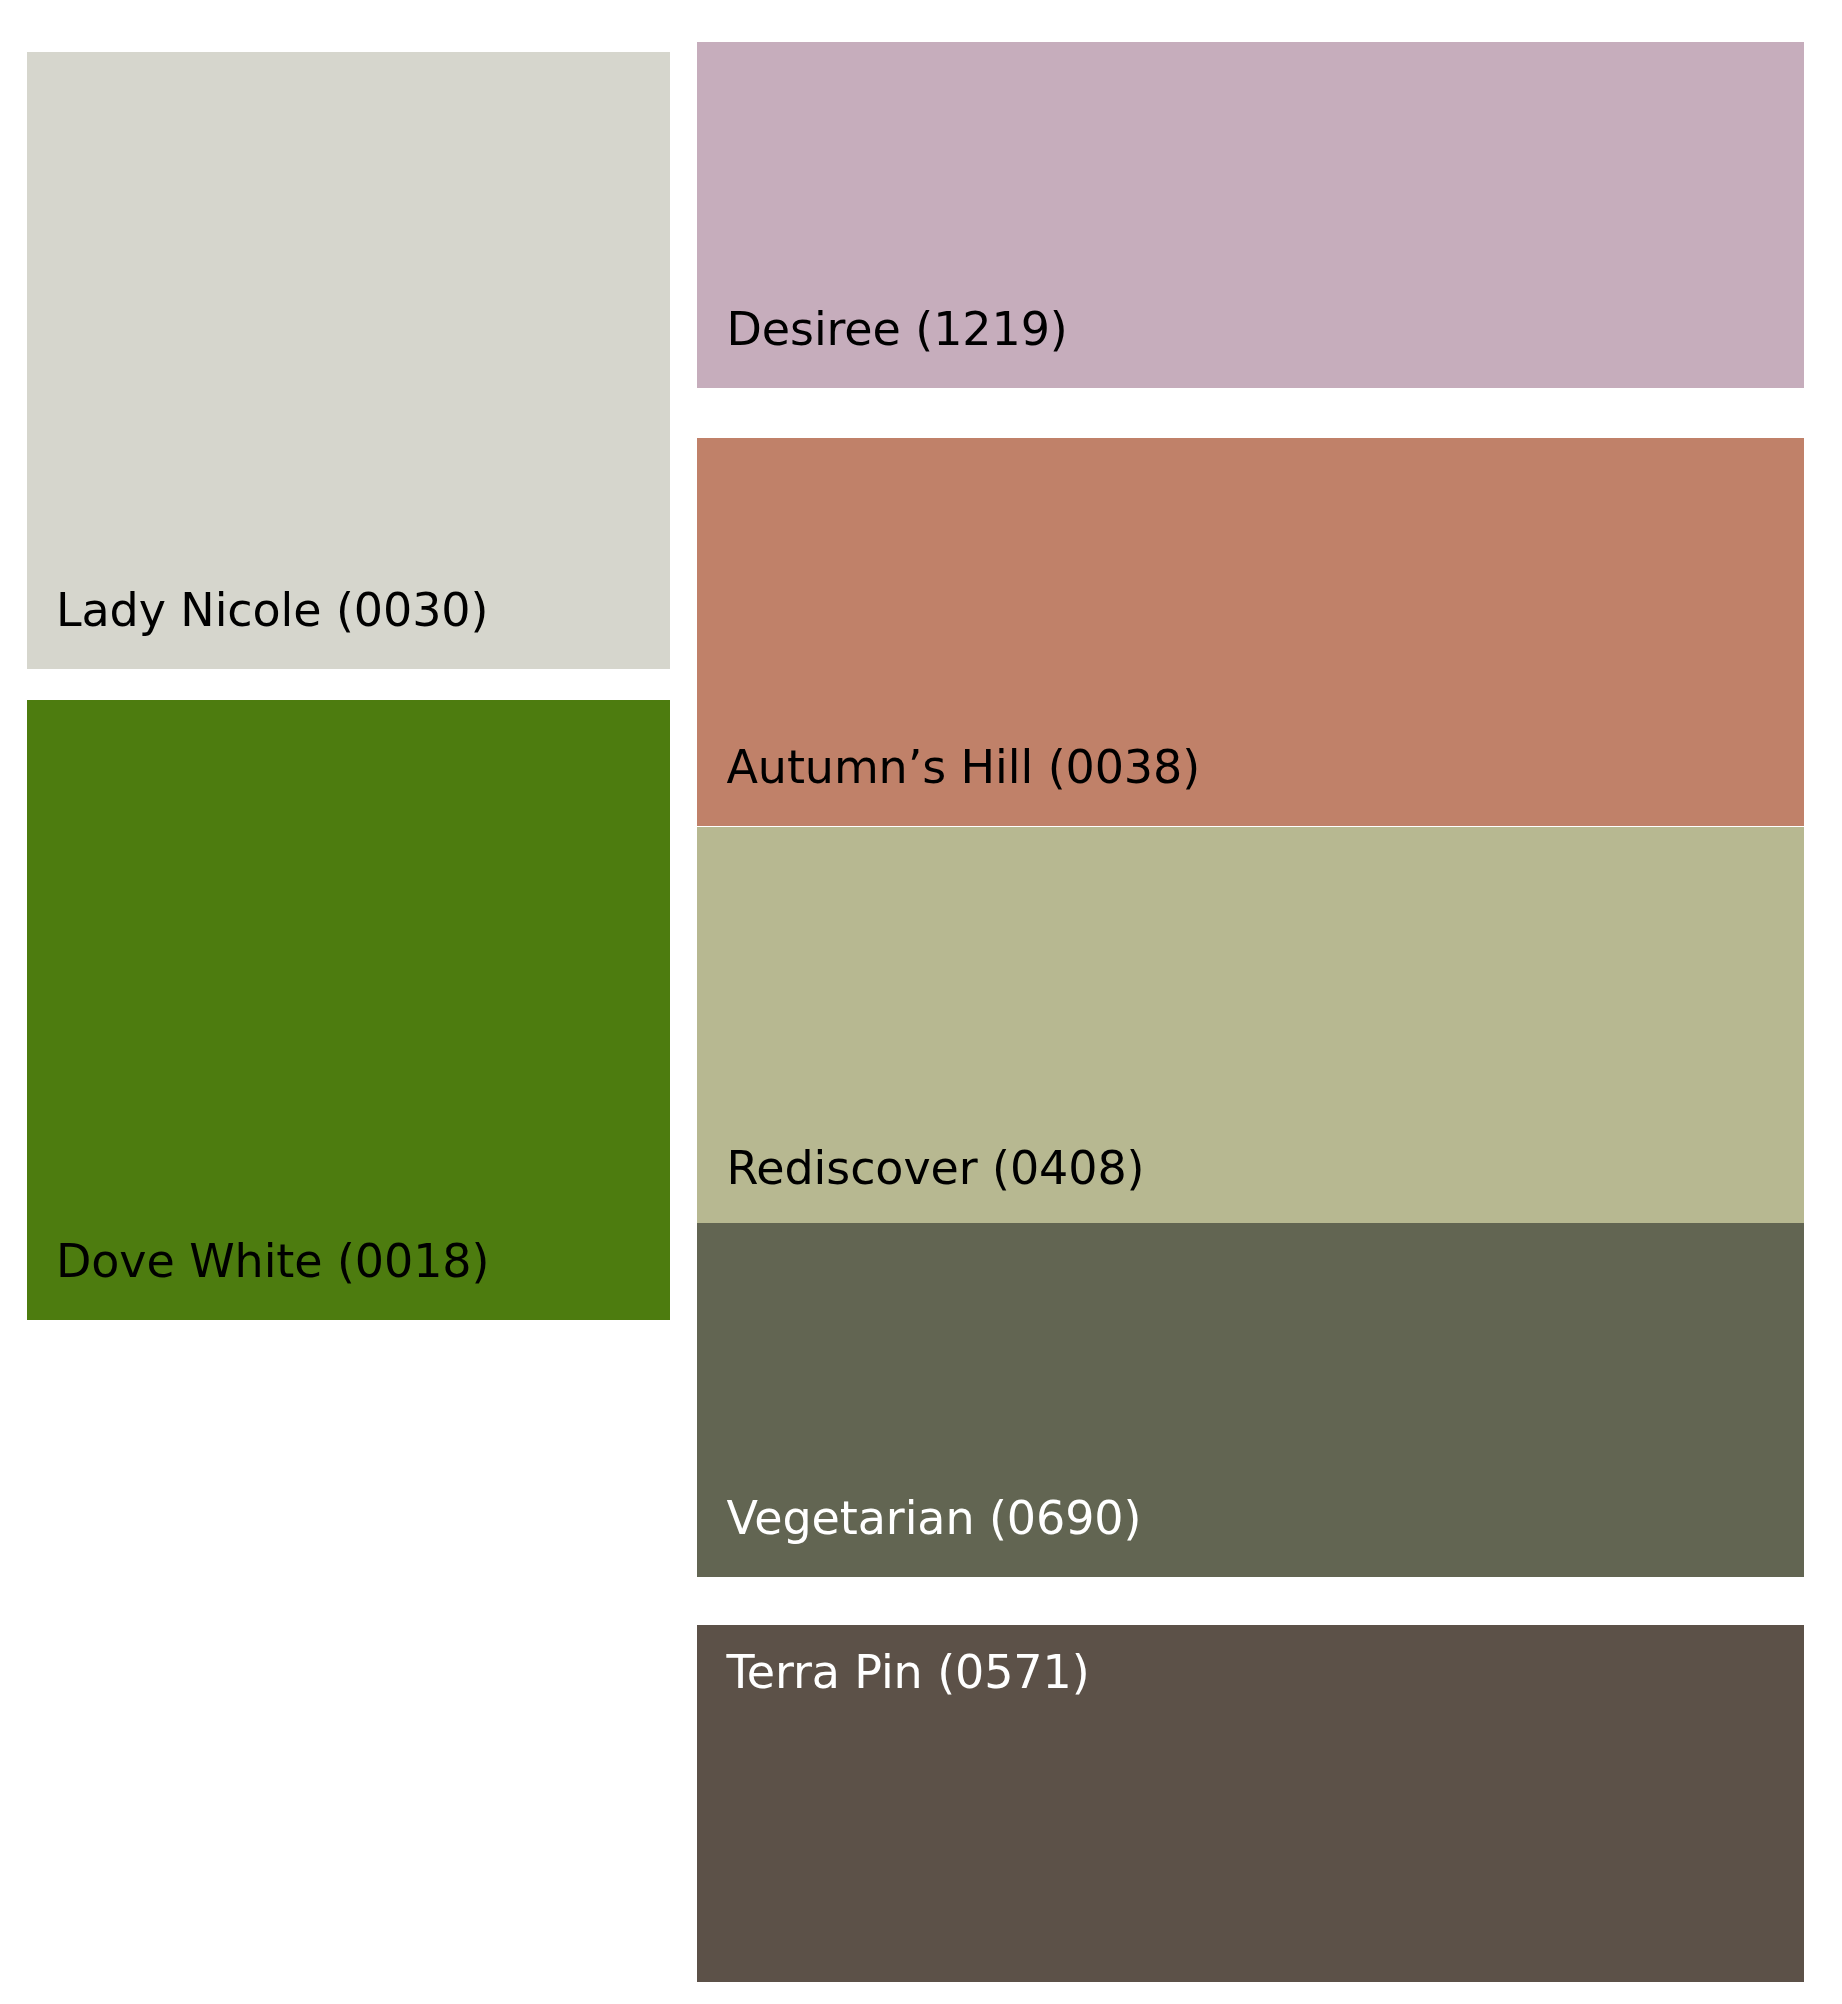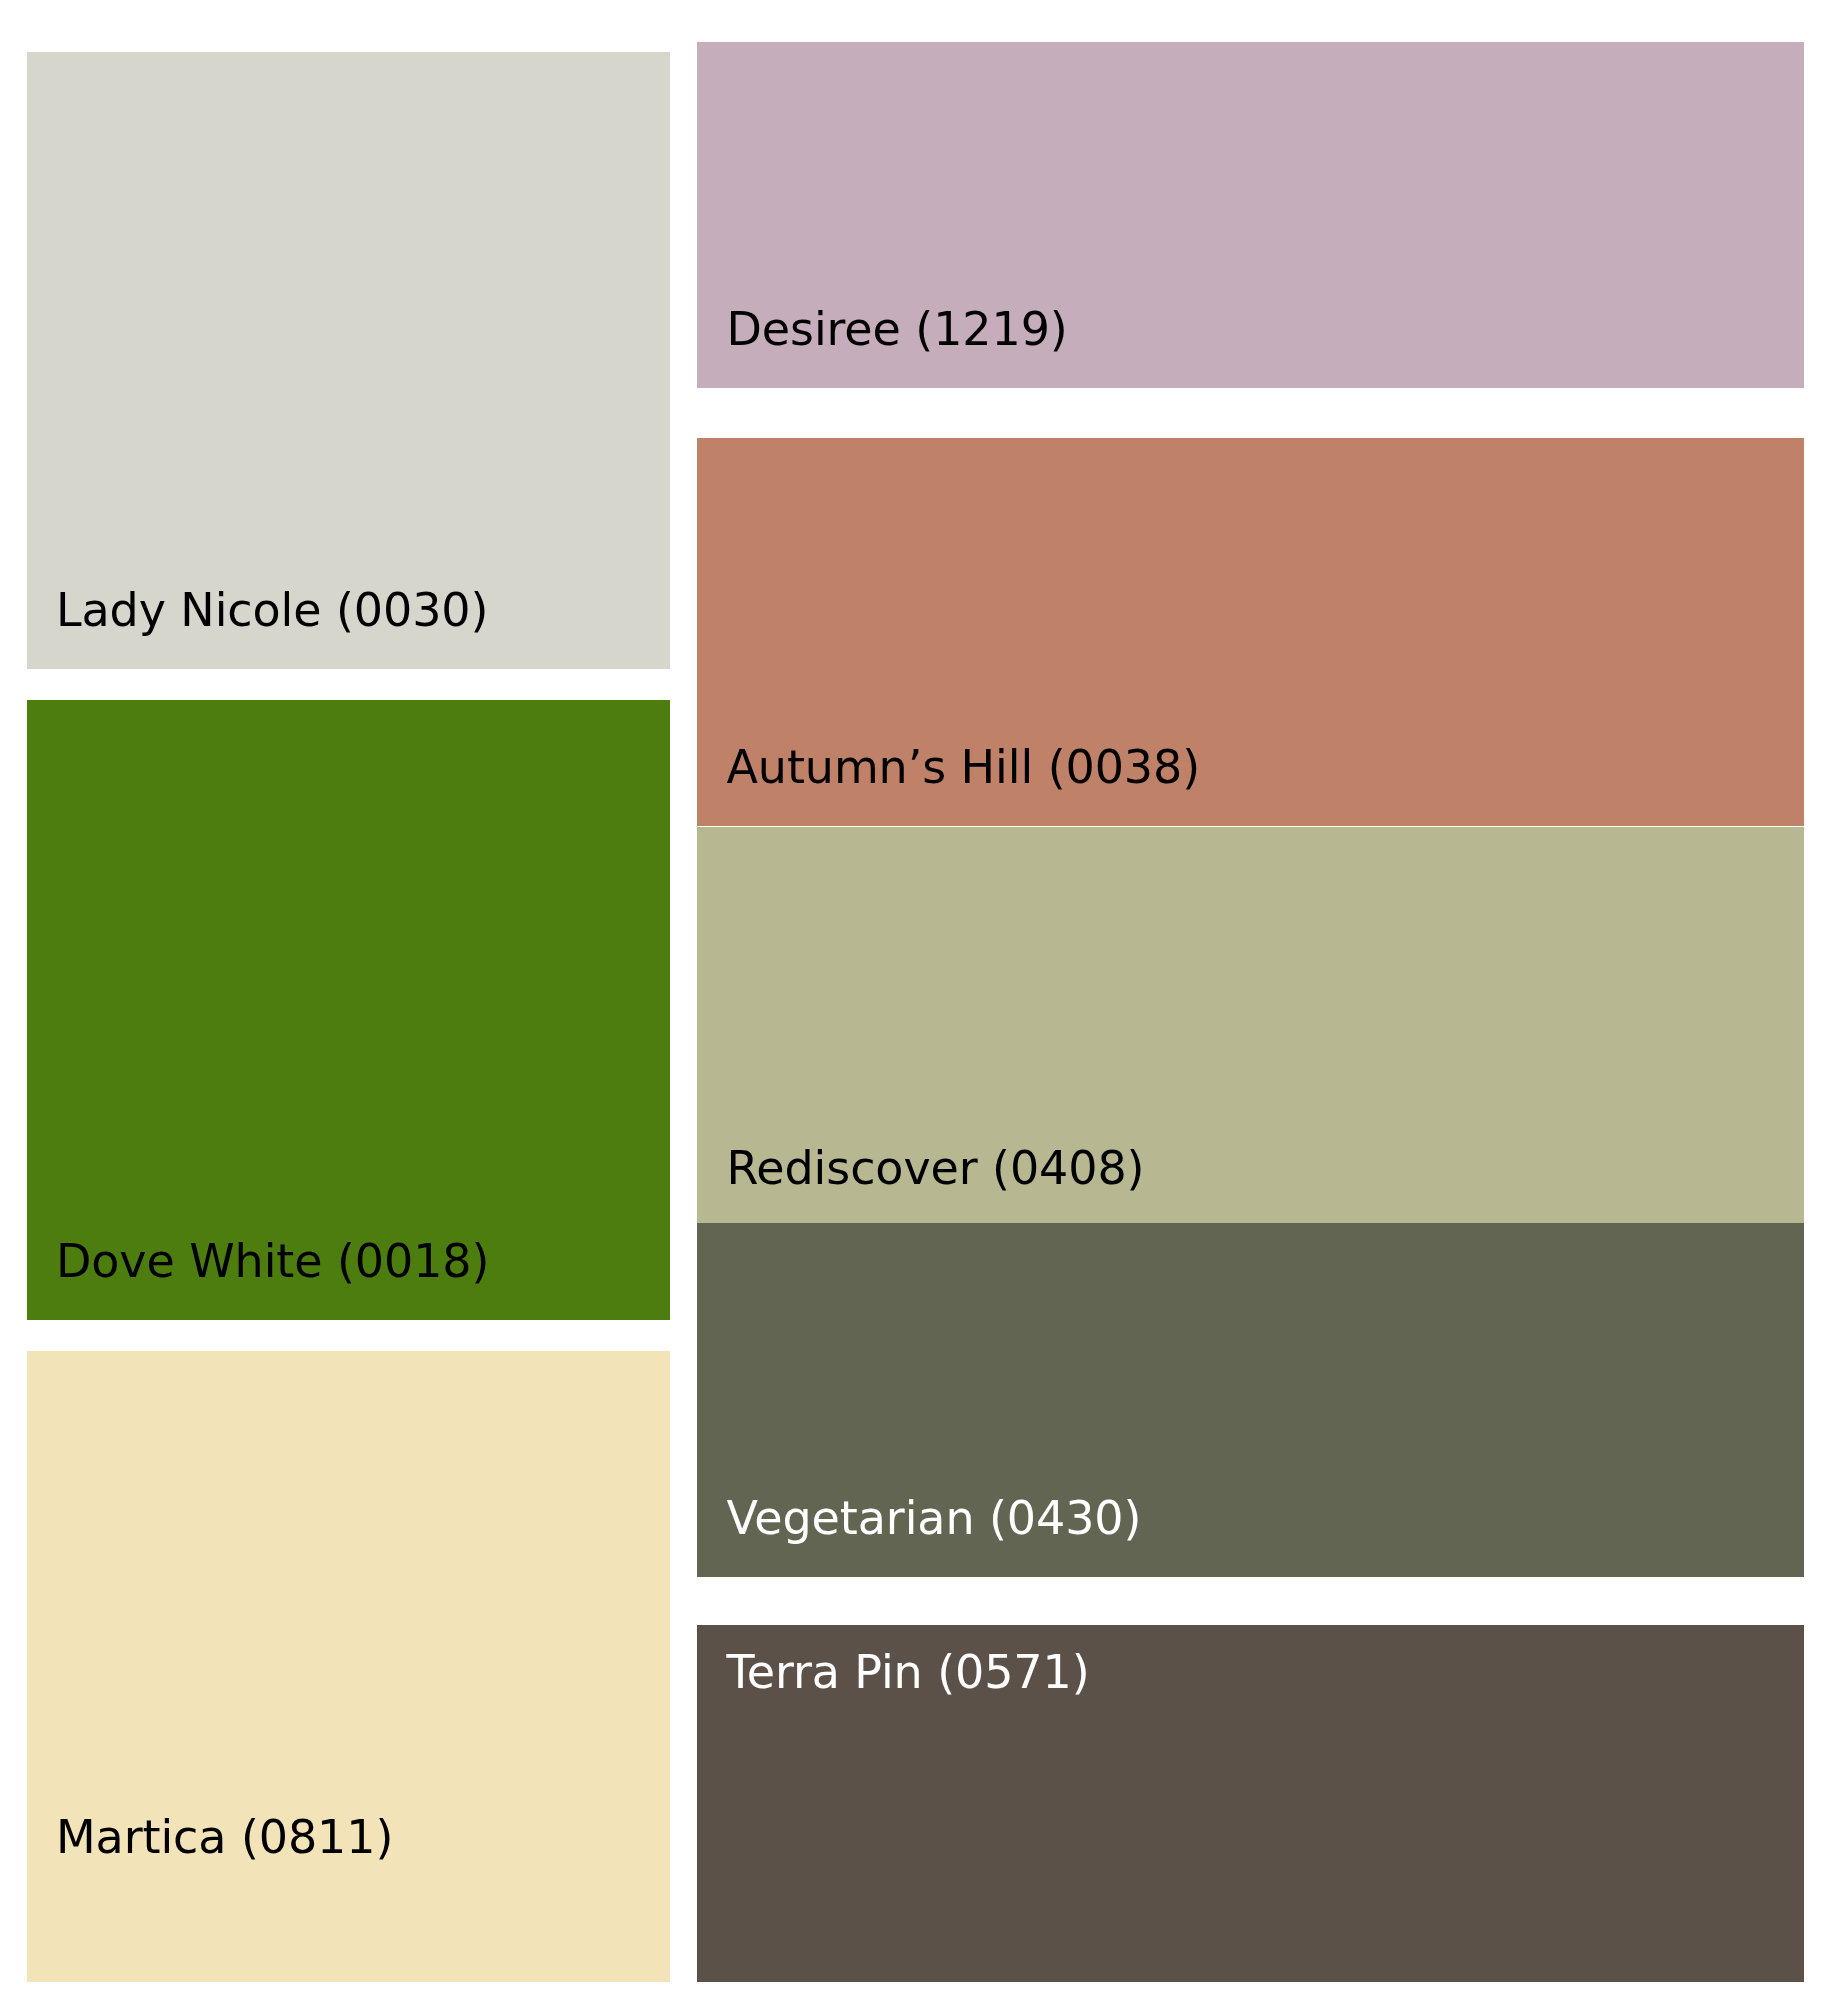--- a/index.html
+++ b/index.html
@@ -72,38 +72,35 @@
 <div id="palette-board">
 
   <div class="swatch col-left pos-lady-nicole" style="background-color: rgb(214, 214, 205);">
     <span class="swatch-label label-dark">Lady Nicole (0030)</span>
   </div>
 
   <div class="swatch col-left pos-dove-white" style="background-color: #4d7c0f;">
     <span class="swatch-label label-dark">Dove White (0018)</span>
   </div>
 
-  <div class="swatch col-left pos-martica" style="background-color: rgb(242, 228, 184);">
-    <span class="swatch-label label-dark">Martica (0811)</span>
-  </div>
 
   <div class="swatch col-right pos-desiree" style="background-color: rgb(198, 173, 188);">
     <span class="swatch-label label-dark">Desiree (1219)</span>
   </div>
 
   <div class="swatch col-right pos-autumns-hill" style="background-color: rgb(192, 129, 105);">
     <span class="swatch-label label-dark">Autumn’s Hill (0038)</span>
   </div>
 
   <div class="swatch col-right pos-rediscover" style="background-color: rgb(183, 184, 145);">
     <span class="swatch-label label-dark">Rediscover (0408)</span>
   </div>
 
   <div class="swatch col-right pos-vegetarian" style="background-color: rgb(98, 101, 82);">
-    <span class="swatch-label label-light">Vegetarian (0430)</span>
+    <span class="swatch-label label-light">Vegetarian (0690)</span>
   </div>
 
   <div class="swatch col-right pos-terra-pin" style="background-color: rgb(92, 81, 72);">
     <span class="swatch-label label-light">Terra Pin (0571)</span>
   </div>
 
 </div>
 
 
 </body></html>

